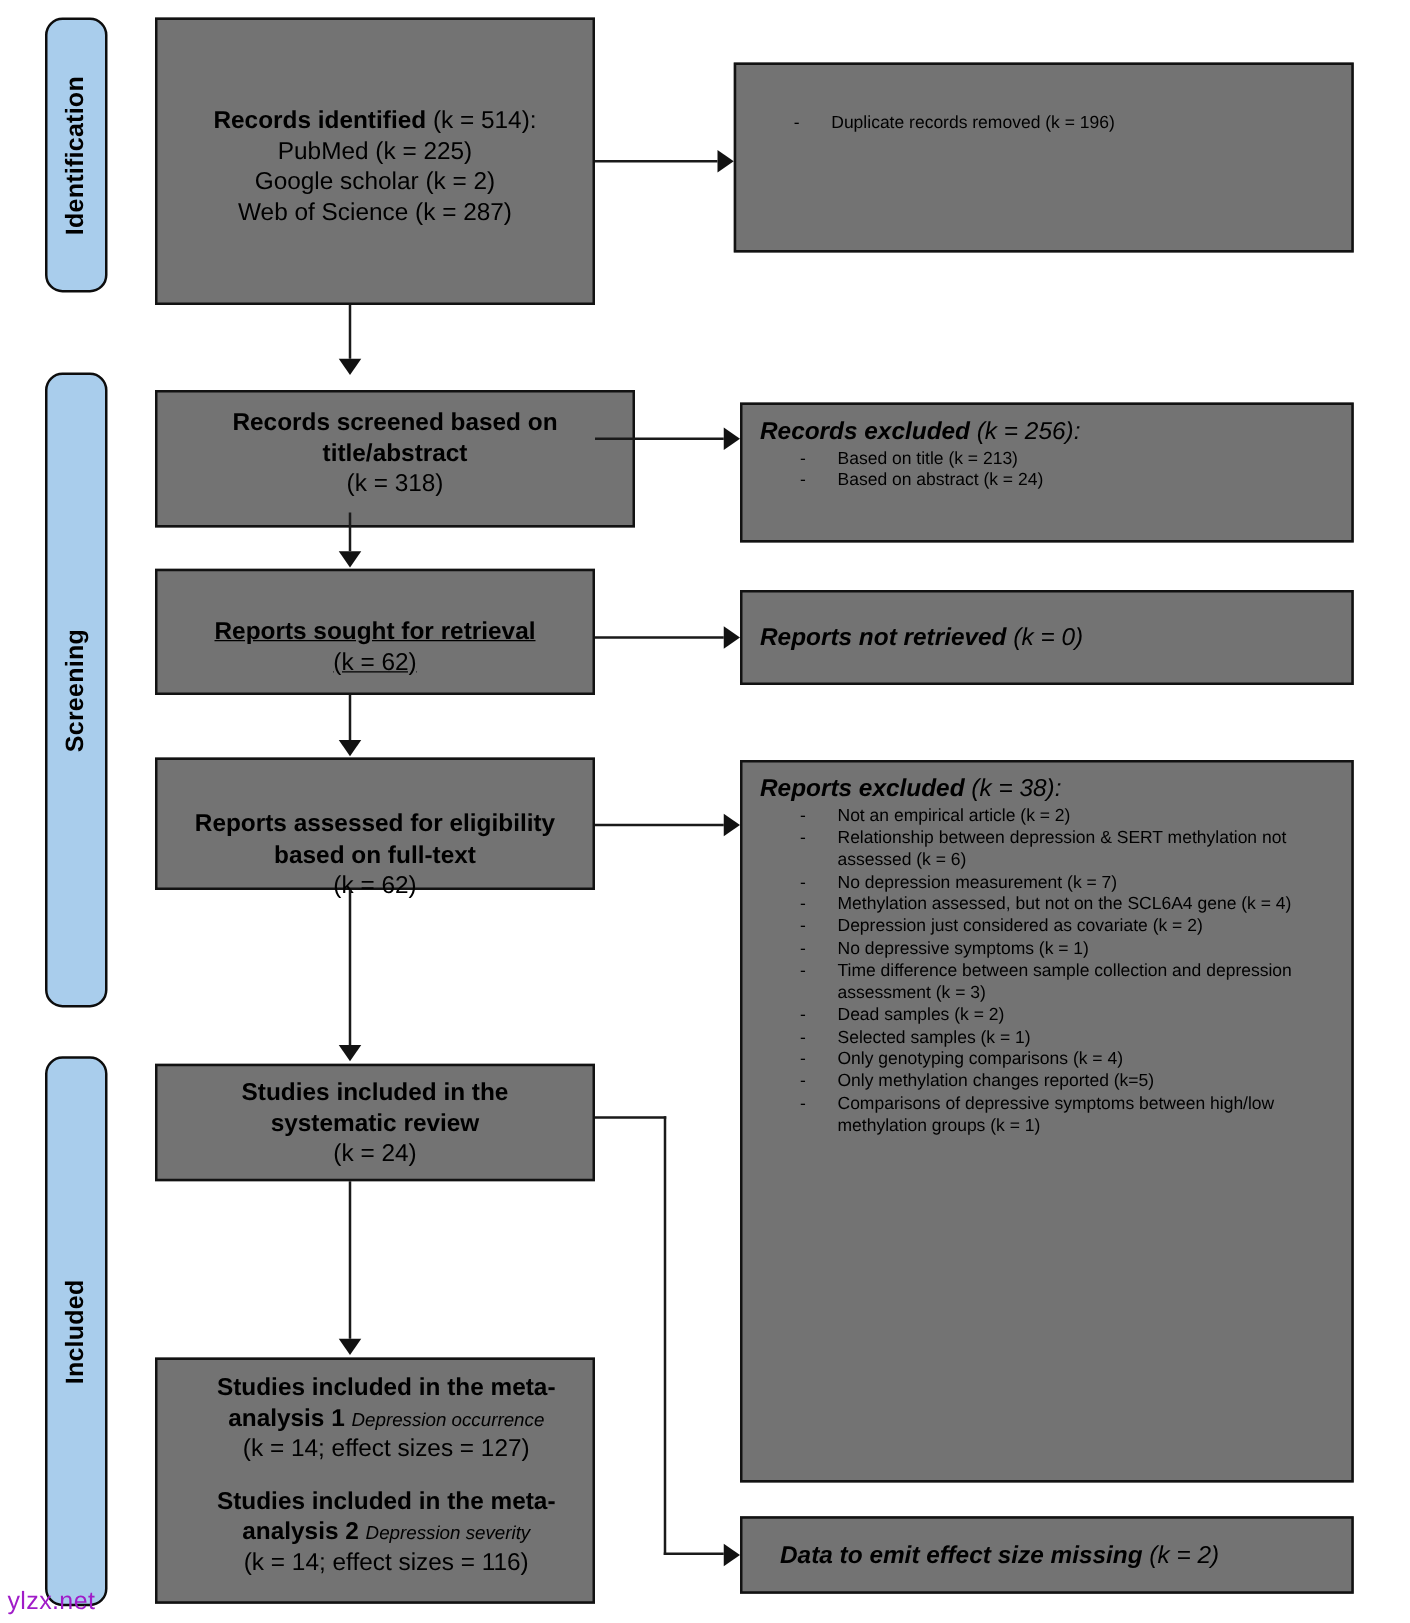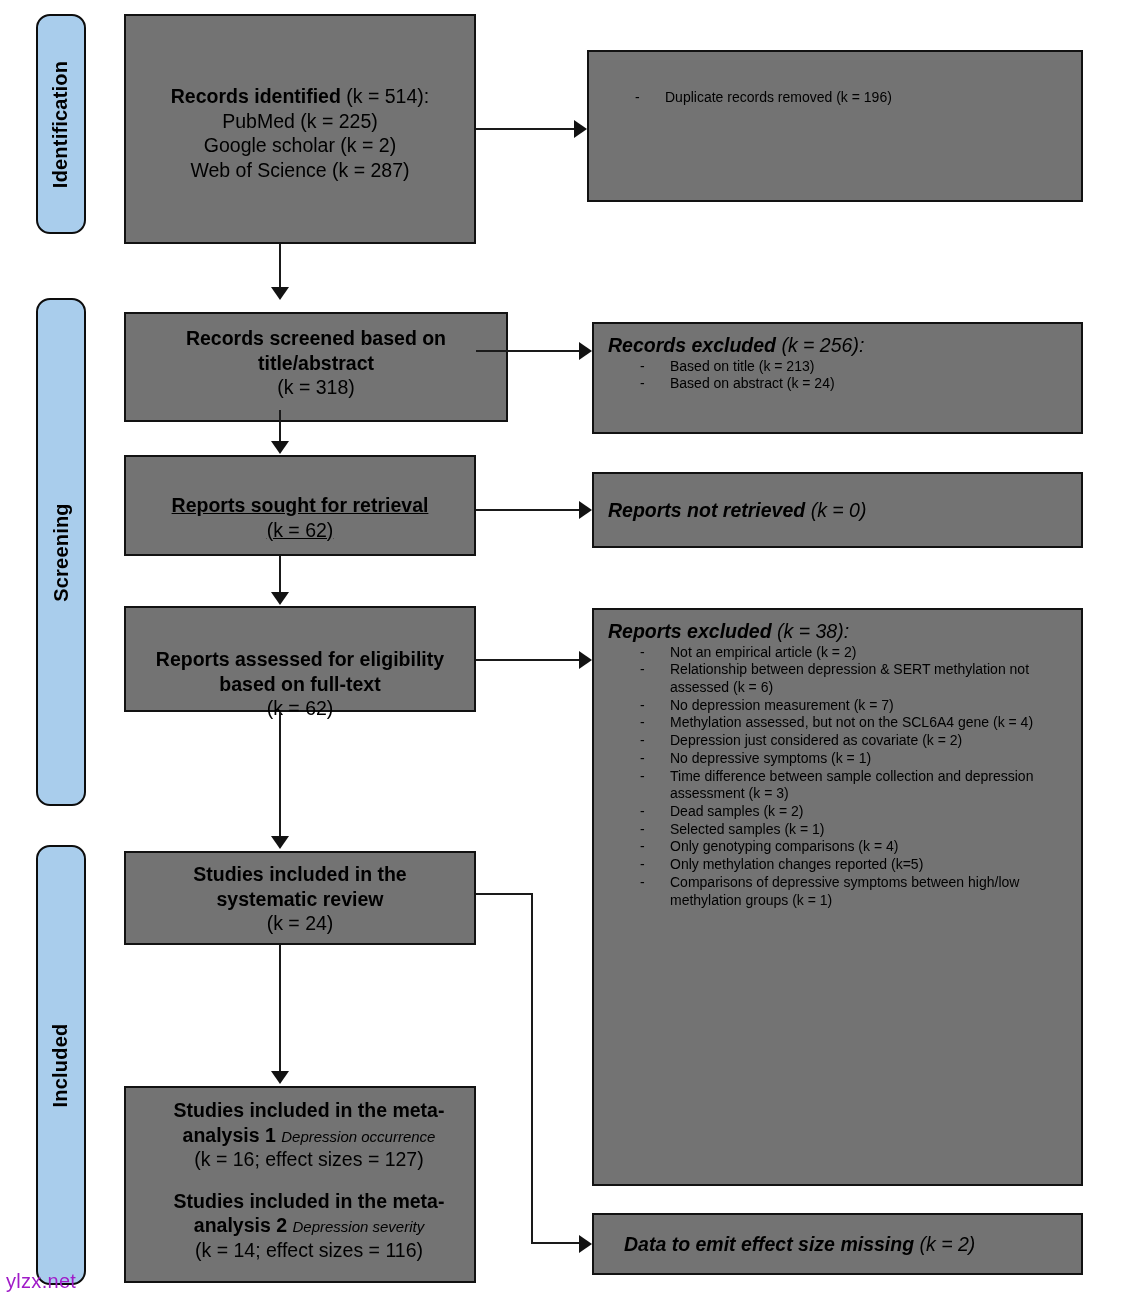--- a/index.html
+++ b/index.html
@@ -219,21 +219,21 @@
     </div>
   </div>
 
   <div class="box" style="left:124px; top:1086px; width:352px; height:197px;">
     <div class="box-inner ctr" style="top:10px;padding-left:28px;">
       <div class="t b">Studies included in the meta-</div>
       <div class="t">
         <span class="b">analysis 1</span>
         <span class="sm-i">Depression occurrence</span>
       </div>
-      <div class="t">(k = 16; effect sizes = 127)</div>
+      <div class="t">(k = 14; effect sizes = 127)</div>
 
       <div style="height:17px;"></div>
 
       <div class="t b">Studies included in the meta-</div>
       <div class="t">
         <span class="b">analysis 2</span>
         <span class="sm-i">Depression severity</span>
       </div>
       <div class="t">(k = 14; effect sizes = 116)</div>
     </div>

